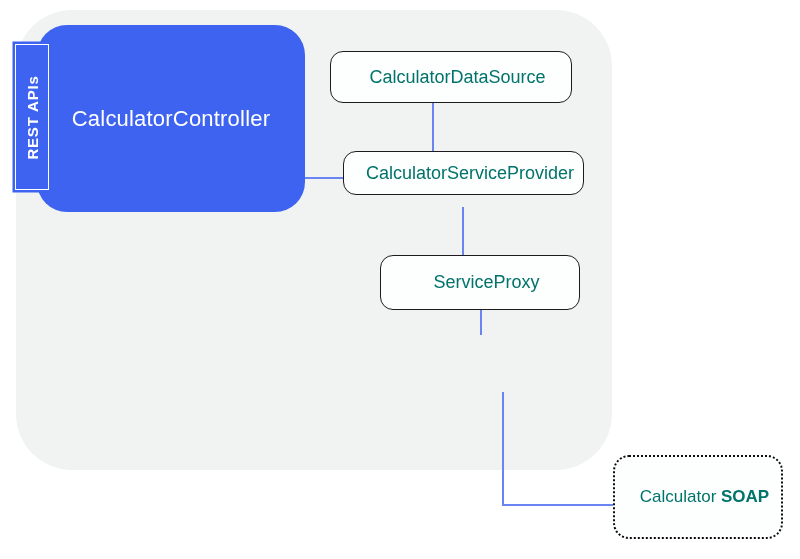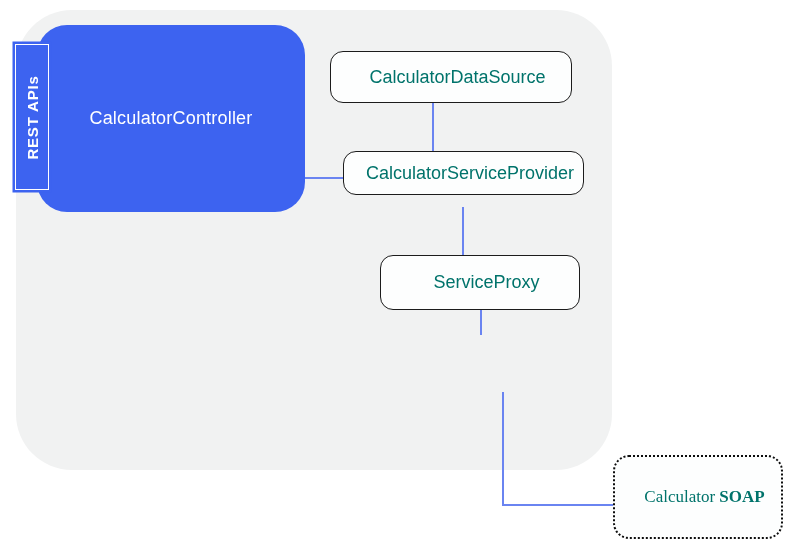--- a/index.html
+++ b/index.html
@@ -32,21 +32,21 @@
     left: 37px; top: 25px;
     width: 268px; height: 187px;
     background: var(--accent-blue);
     border-radius: 30px;
     display: flex;
     align-items: center;
     justify-content: center;
   }
   .controller-label {
     color: #ffffff;
-    font-size: 18px;
+    font-size: 22px;
     letter-spacing: 0.2px;
   }
   .rest-tab {
     position: absolute;
     left: 15px; top: 44px;
     width: 34px; height: 146px;
     background: var(--accent-blue);
     border: 1.5px solid #ffffff;
     box-shadow: 0 0 0 2.5px var(--accent-blue);
     display: flex;
@@ -79,21 +79,20 @@
   .node-serviceproxy     { left: 380px; top: 255px; width: 200px; height: 55px; }
   .node-soapconnector    { left: 407px; top: 335px; width: 167px; height: 57px; }
   .node-webservice {
     left: 613px; top: 455px;
     width: 170px; height: 84px;
     border: 2px dotted #0d0d0d;
     border-radius: 16px;
     font-size: 17px;
     line-height: 1.35;
     flex-direction: column;
-    font-family: Liberation Serif, serif;
   }
   .bold-seg { font-weight: bold; }
   .connector {
     position: absolute;
     background: var(--connector-blue);
   }
   .conn-ds-sp   { left: 432px; top: 103px; width: 2px;   height: 48px; }
   .conn-ctrl-sp { left: 305px; top: 177px; width: 39px;  height: 2px; }
   .conn-sp-px   { left: 462px; top: 207px; width: 2px;   height: 48px; }
   .conn-px-sc   { left: 480px; top: 310px; width: 2px;   height: 25px; }

